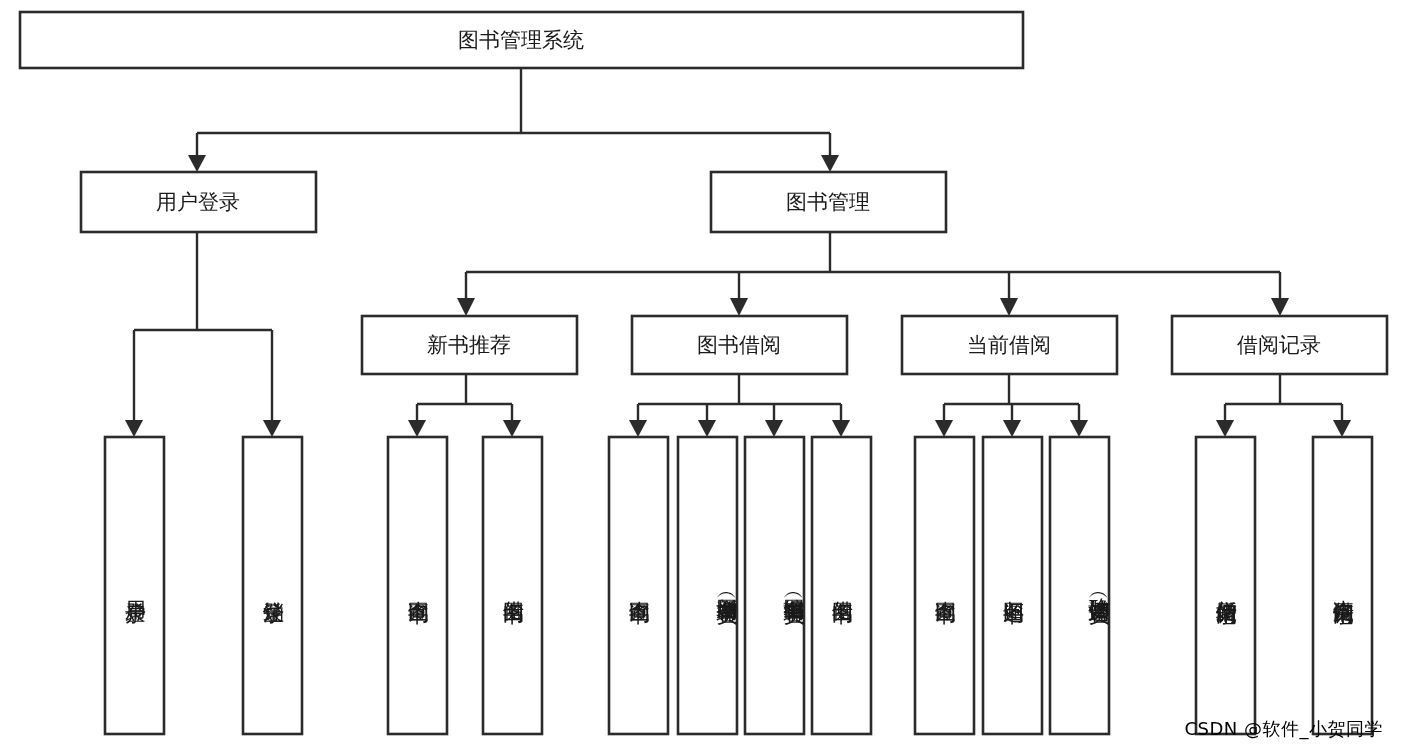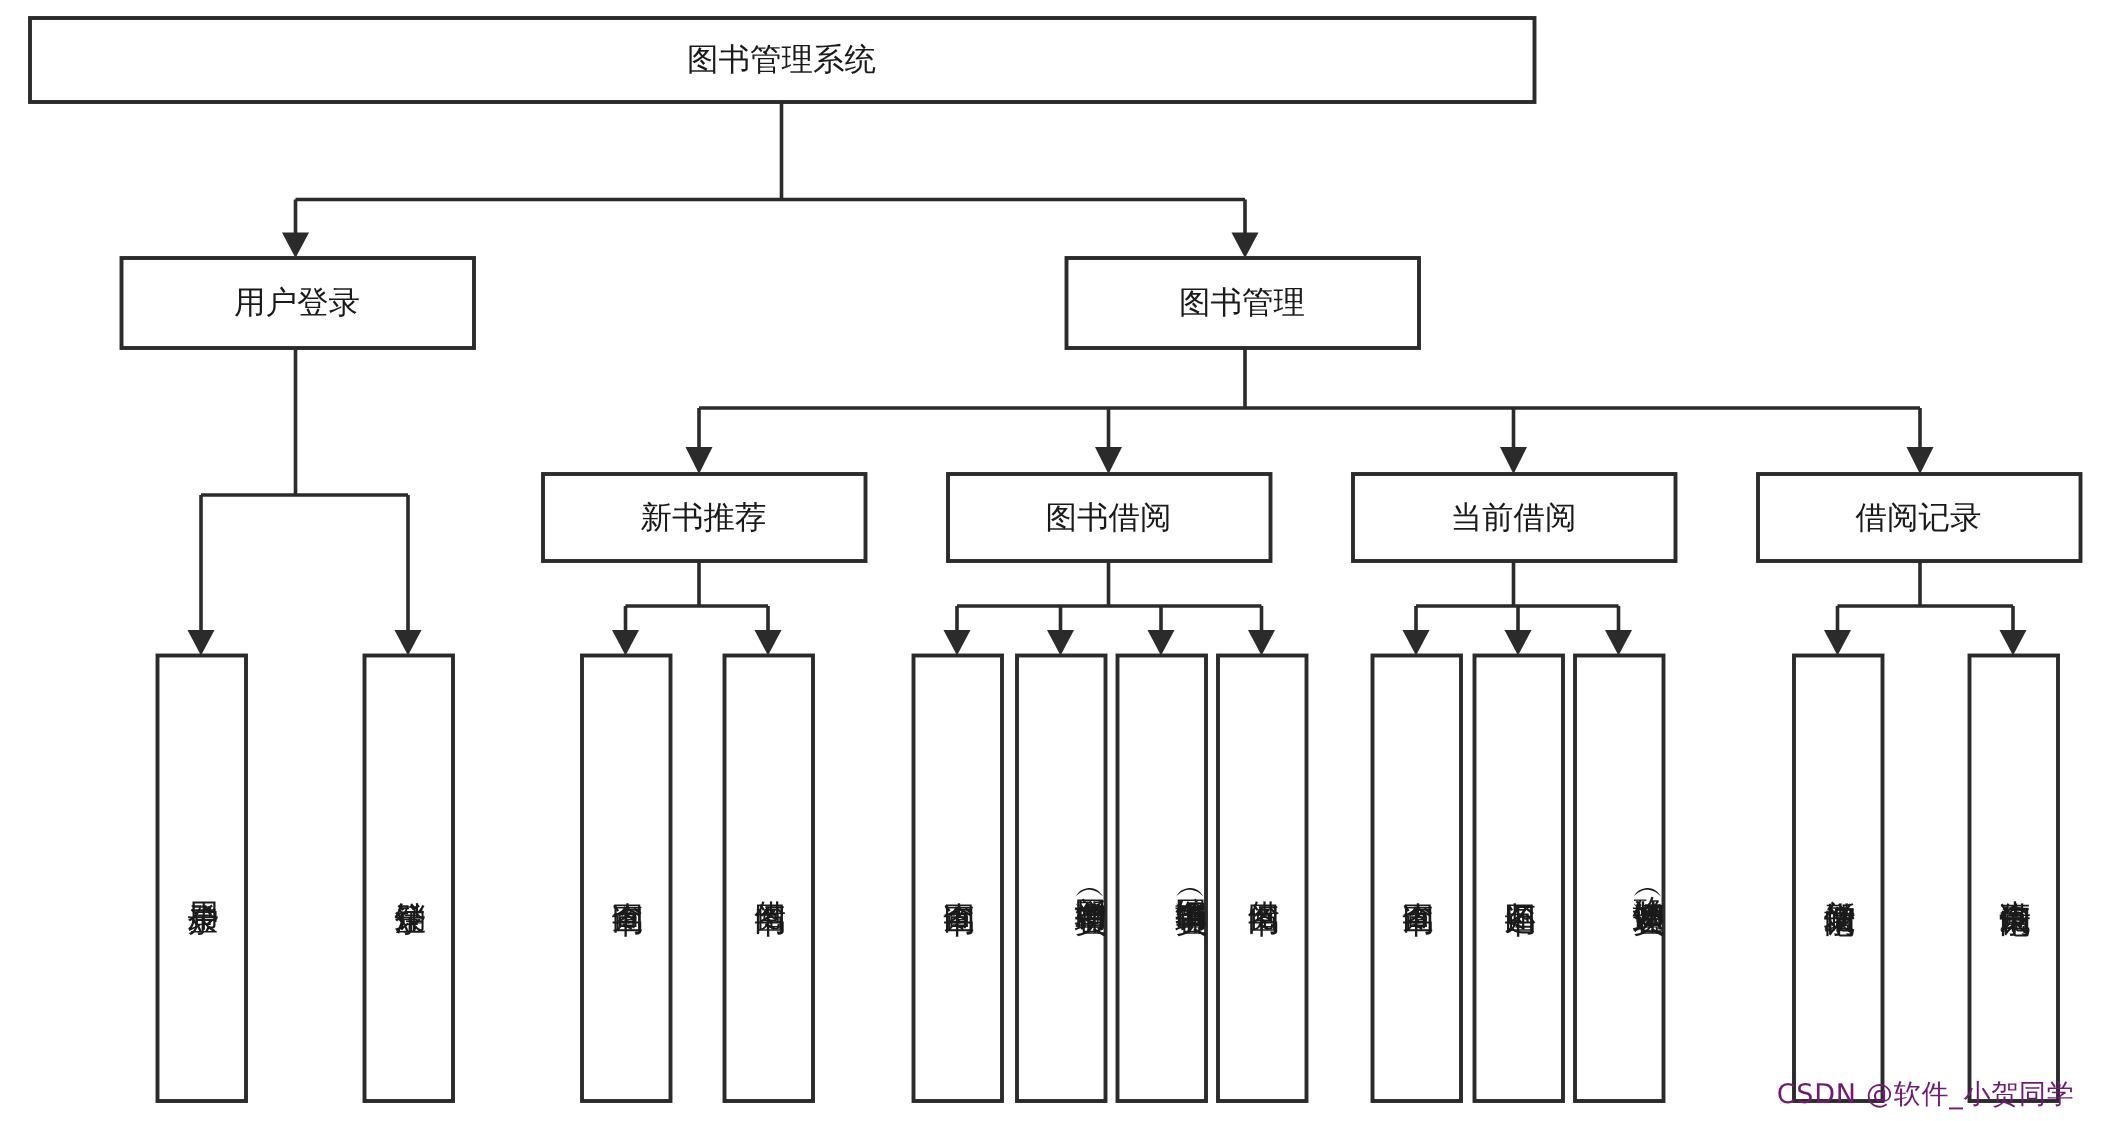--- a/index.html
+++ b/index.html
@@ -65,21 +65,21 @@
     white-space: nowrap;
     pointer-events: none;
     text-align: center;
   }
   .watermark {
     position: absolute;
     right: 10px;
     bottom: 6px;
     font-family: "DejaVu Sans", "Liberation Sans", sans-serif;
     font-size: 18px;
-    color: #701a75;
+    color: #000000;
     white-space: nowrap;
     letter-spacing: 0.5px;
   }
 </style>
 </head>
 <body>
 
 <div id="diagram-root">
 
   <svg class="canvas" viewBox="0 0 1405 747" xmlns="http://www.w3.org/2000/svg">

